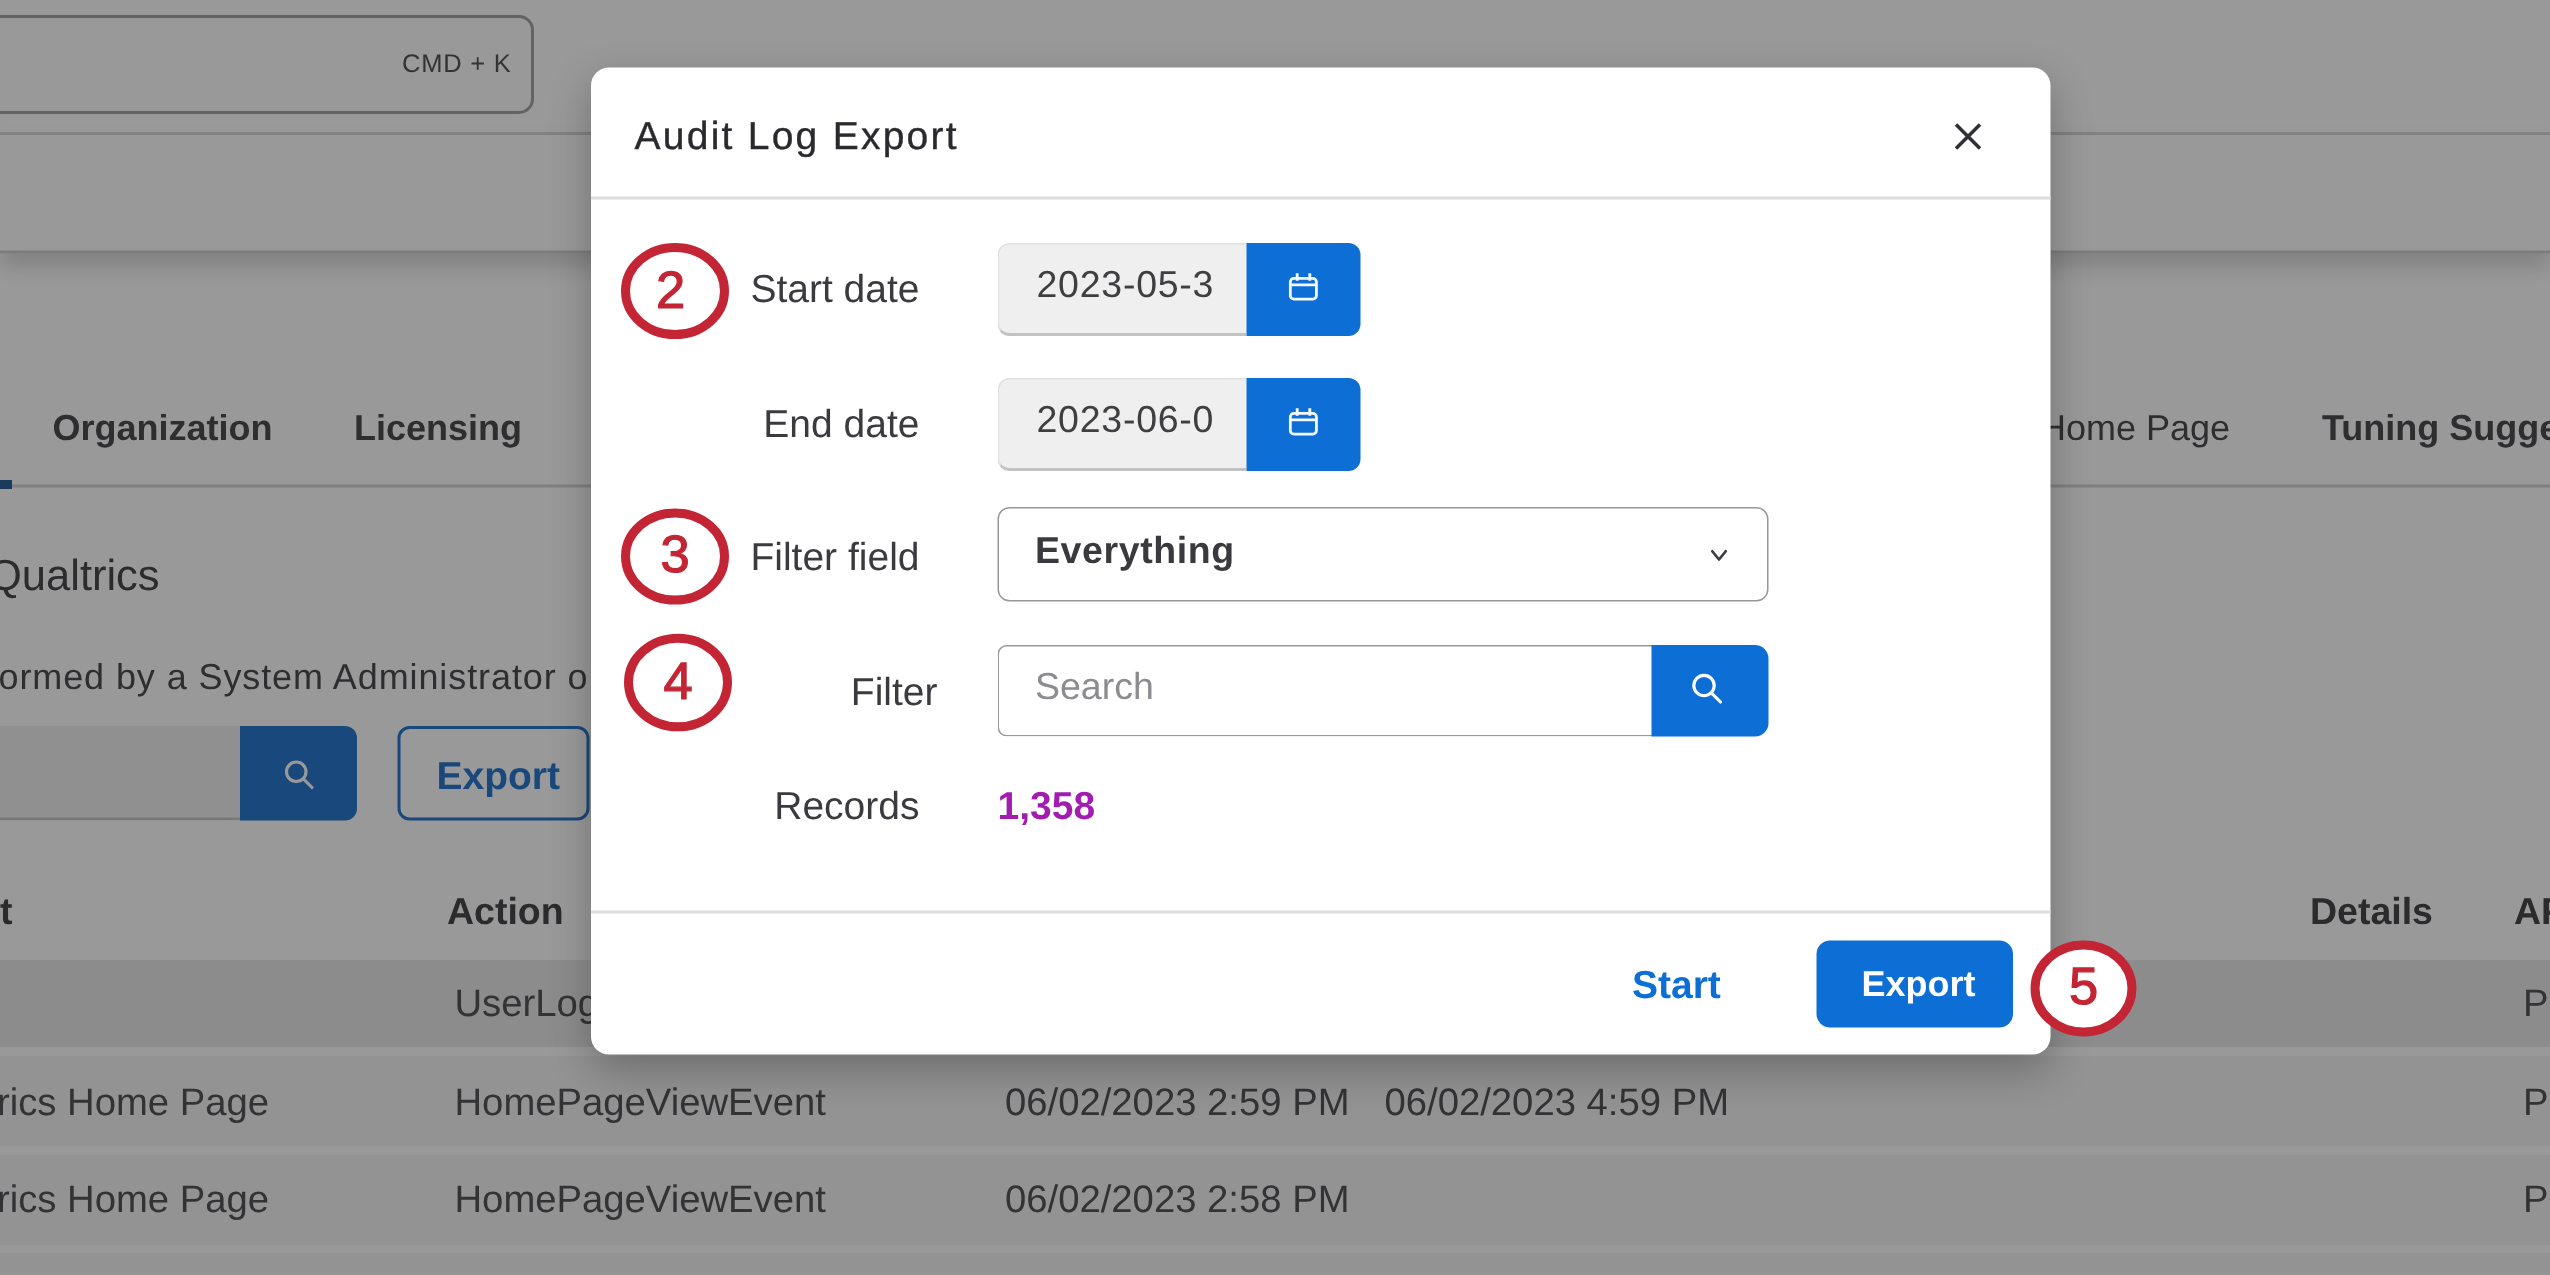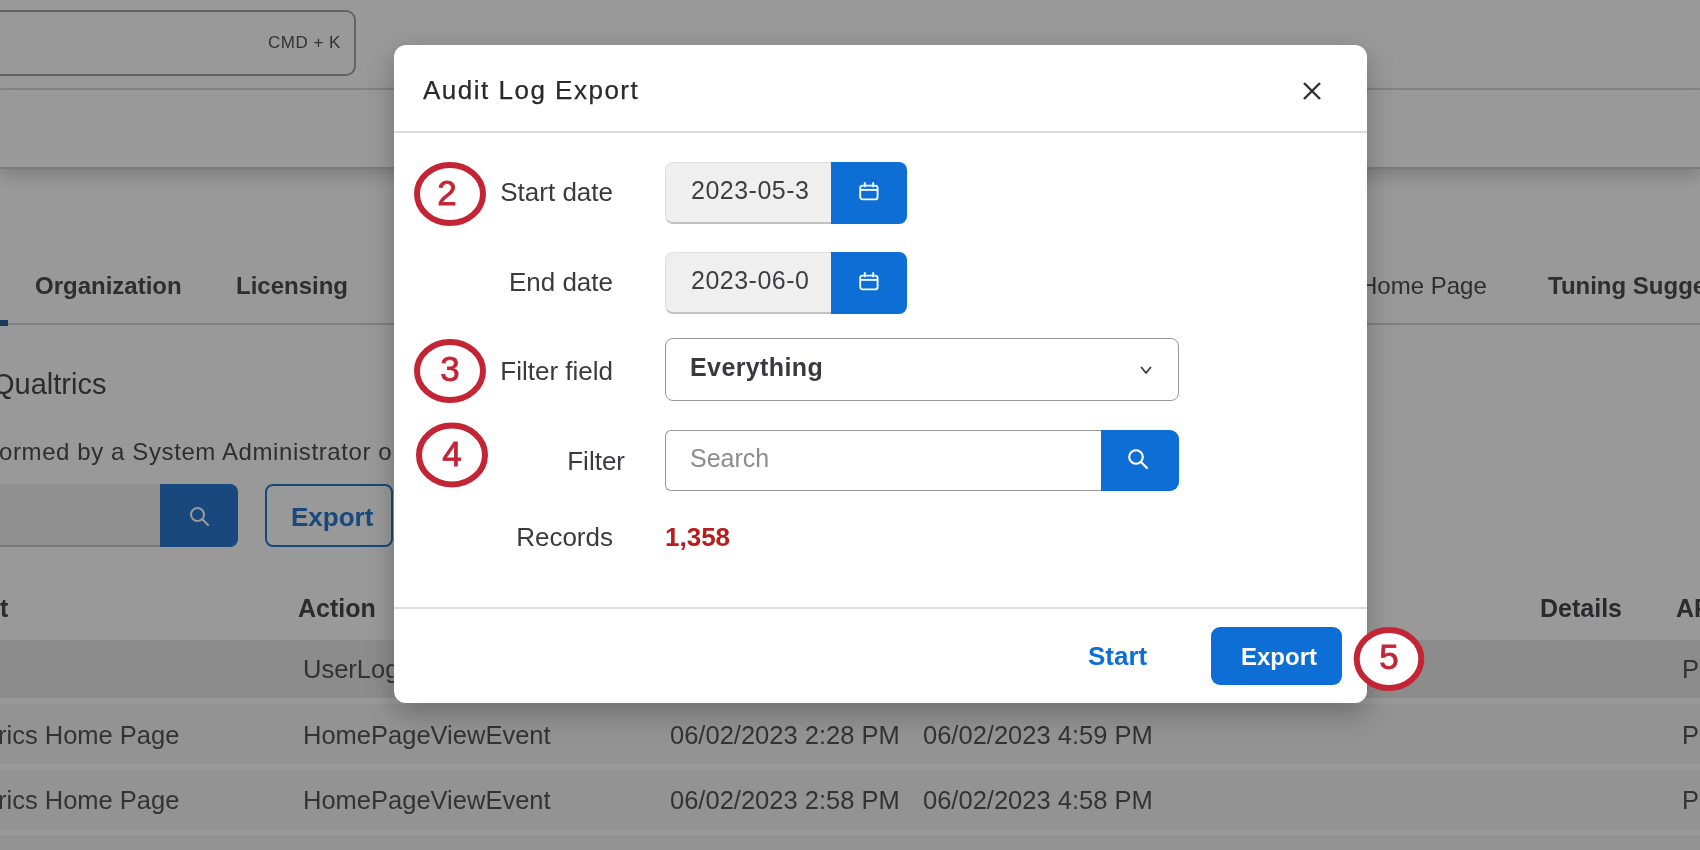--- a/index.html
+++ b/index.html
@@ -47,29 +47,28 @@
     <div class="abs" style="left:1540px;top:594px;font-size:25px;font-weight:700;color:#48484c;">Details</div>
     <div class="abs" style="left:1676px;top:594px;font-size:25px;font-weight:700;color:#48484c;">AP</div>
 
     <div class="abs" style="left:0;top:640px;width:1700px;height:58px;background:#eaeaea;"></div>
     <div class="abs rowtx" style="left:303px;top:655px;">UserLoginEvent</div>
     <div class="abs rowtx" style="left:1682px;top:655px;">Port</div>
 
     <div class="abs" style="left:0;top:704px;width:1700px;height:60px;background:#f6f6f6;"></div>
     <div class="abs rowtx" style="left:-2px;top:721px;">rics Home Page</div>
     <div class="abs rowtx" style="left:303px;top:721px;">HomePageViewEvent</div>
-    <div class="abs rowtx" style="left:670px;top:721px;">06/02/2023 2:28 PM</div>
+    <div class="abs rowtx" style="left:670px;top:721px;">06/02/2023 2:59 PM</div>
     <div class="abs rowtx" style="left:923px;top:721px;">06/02/2023 4:59 PM</div>
     <div class="abs rowtx" style="left:1682px;top:721px;">Port</div>
 
     <div class="abs" style="left:0;top:770px;width:1700px;height:60px;background:#f6f6f6;"></div>
     <div class="abs rowtx" style="left:-2px;top:786px;">rics Home Page</div>
     <div class="abs rowtx" style="left:303px;top:786px;">HomePageViewEvent</div>
     <div class="abs rowtx" style="left:670px;top:786px;">06/02/2023 2:58 PM</div>
-    <div class="abs rowtx" style="left:923px;top:786px;">06/02/2023 4:58 PM</div>
     <div class="abs rowtx" style="left:1682px;top:786px;">Port</div>
     <div class="abs" style="left:0;top:835px;width:1700px;height:15px;background:#f6f6f6;"></div>
   </div>
 
   <div class="abs" style="left:0;top:0;width:1700px;height:850px;background:rgba(0,0,0,0.4);"></div>
 
   <div id="modal" class="abs" style="left:394px;top:45px;width:973px;height:658px;background:#fff;border-radius:12px;box-shadow:0 10px 28px rgba(0,0,0,0.26);">
     <div class="abs" style="left:29px;top:30px;font-size:26px;font-weight:500;letter-spacing:1.5px;color:#2a2a2e;-webkit-text-stroke:0.25px #2a2a2e;">Audit Log Export</div>
     <svg class="abs" style="left:908px;top:36px;" width="20" height="20" viewBox="0 0 20 20">
       <line x1="2" y1="2" x2="18" y2="18" stroke="#303034" stroke-width="2.4"></line>
@@ -109,21 +108,21 @@
     <div class="abs lbl" style="left:0;top:401px;width:219px;margin-left:12px;">Filter</div>
     <div class="abs" style="left:271px;top:385px;width:437px;height:61px;border:1px solid #98989c;border-right:none;border-radius:6px 0 0 6px;background:#fff;"></div>
     <div class="abs" style="left:296px;top:399px;font-size:25px;color:#8c8c90;">Search</div>
     <div class="abs" style="left:707px;top:385px;width:78px;height:61px;background:#0d6fd6;border-radius:0 9px 9px 0;"></div>
     <svg class="abs" style="left:732px;top:402px;" width="24" height="24" viewBox="0 0 24 24">
       <circle cx="10" cy="10" r="6.8" fill="none" stroke="#fff" stroke-width="2.1"></circle>
       <line x1="15.2" y1="15.2" x2="21" y2="21" stroke="#fff" stroke-width="2.1" stroke-linecap="round"></line>
     </svg>
 
     <div class="abs lbl" style="left:0;top:477px;width:219px;">Records</div>
-    <div class="abs" style="left:271px;top:477px;font-size:26px;font-weight:700;color:#b91c1c;">1,358</div>
+    <div class="abs" style="left:271px;top:477px;font-size:26px;font-weight:700;color:#a21caf;">1,358</div>
 
     <div class="abs" style="left:0;top:562px;width:973px;height:1.5px;background:#dcdcdc;"></div>
     <div class="abs" style="left:694px;top:596px;font-size:26px;font-weight:700;color:#0d6fd6;">Start</div>
     <div class="abs" style="left:817px;top:582px;width:131px;height:58px;background:#0d6fd6;border-radius:9px;"></div>
     <div class="abs" style="left:847px;top:598px;font-size:24px;font-weight:700;color:#fff;">Export</div>
   </div>
 
   <svg class="abs" style="left:0;top:0;" width="1700" height="850" viewBox="0 0 1700 850">
     <g fill="#fff" stroke="#c32535" stroke-width="6">
       <ellipse cx="450" cy="194" rx="33" ry="29"></ellipse>

